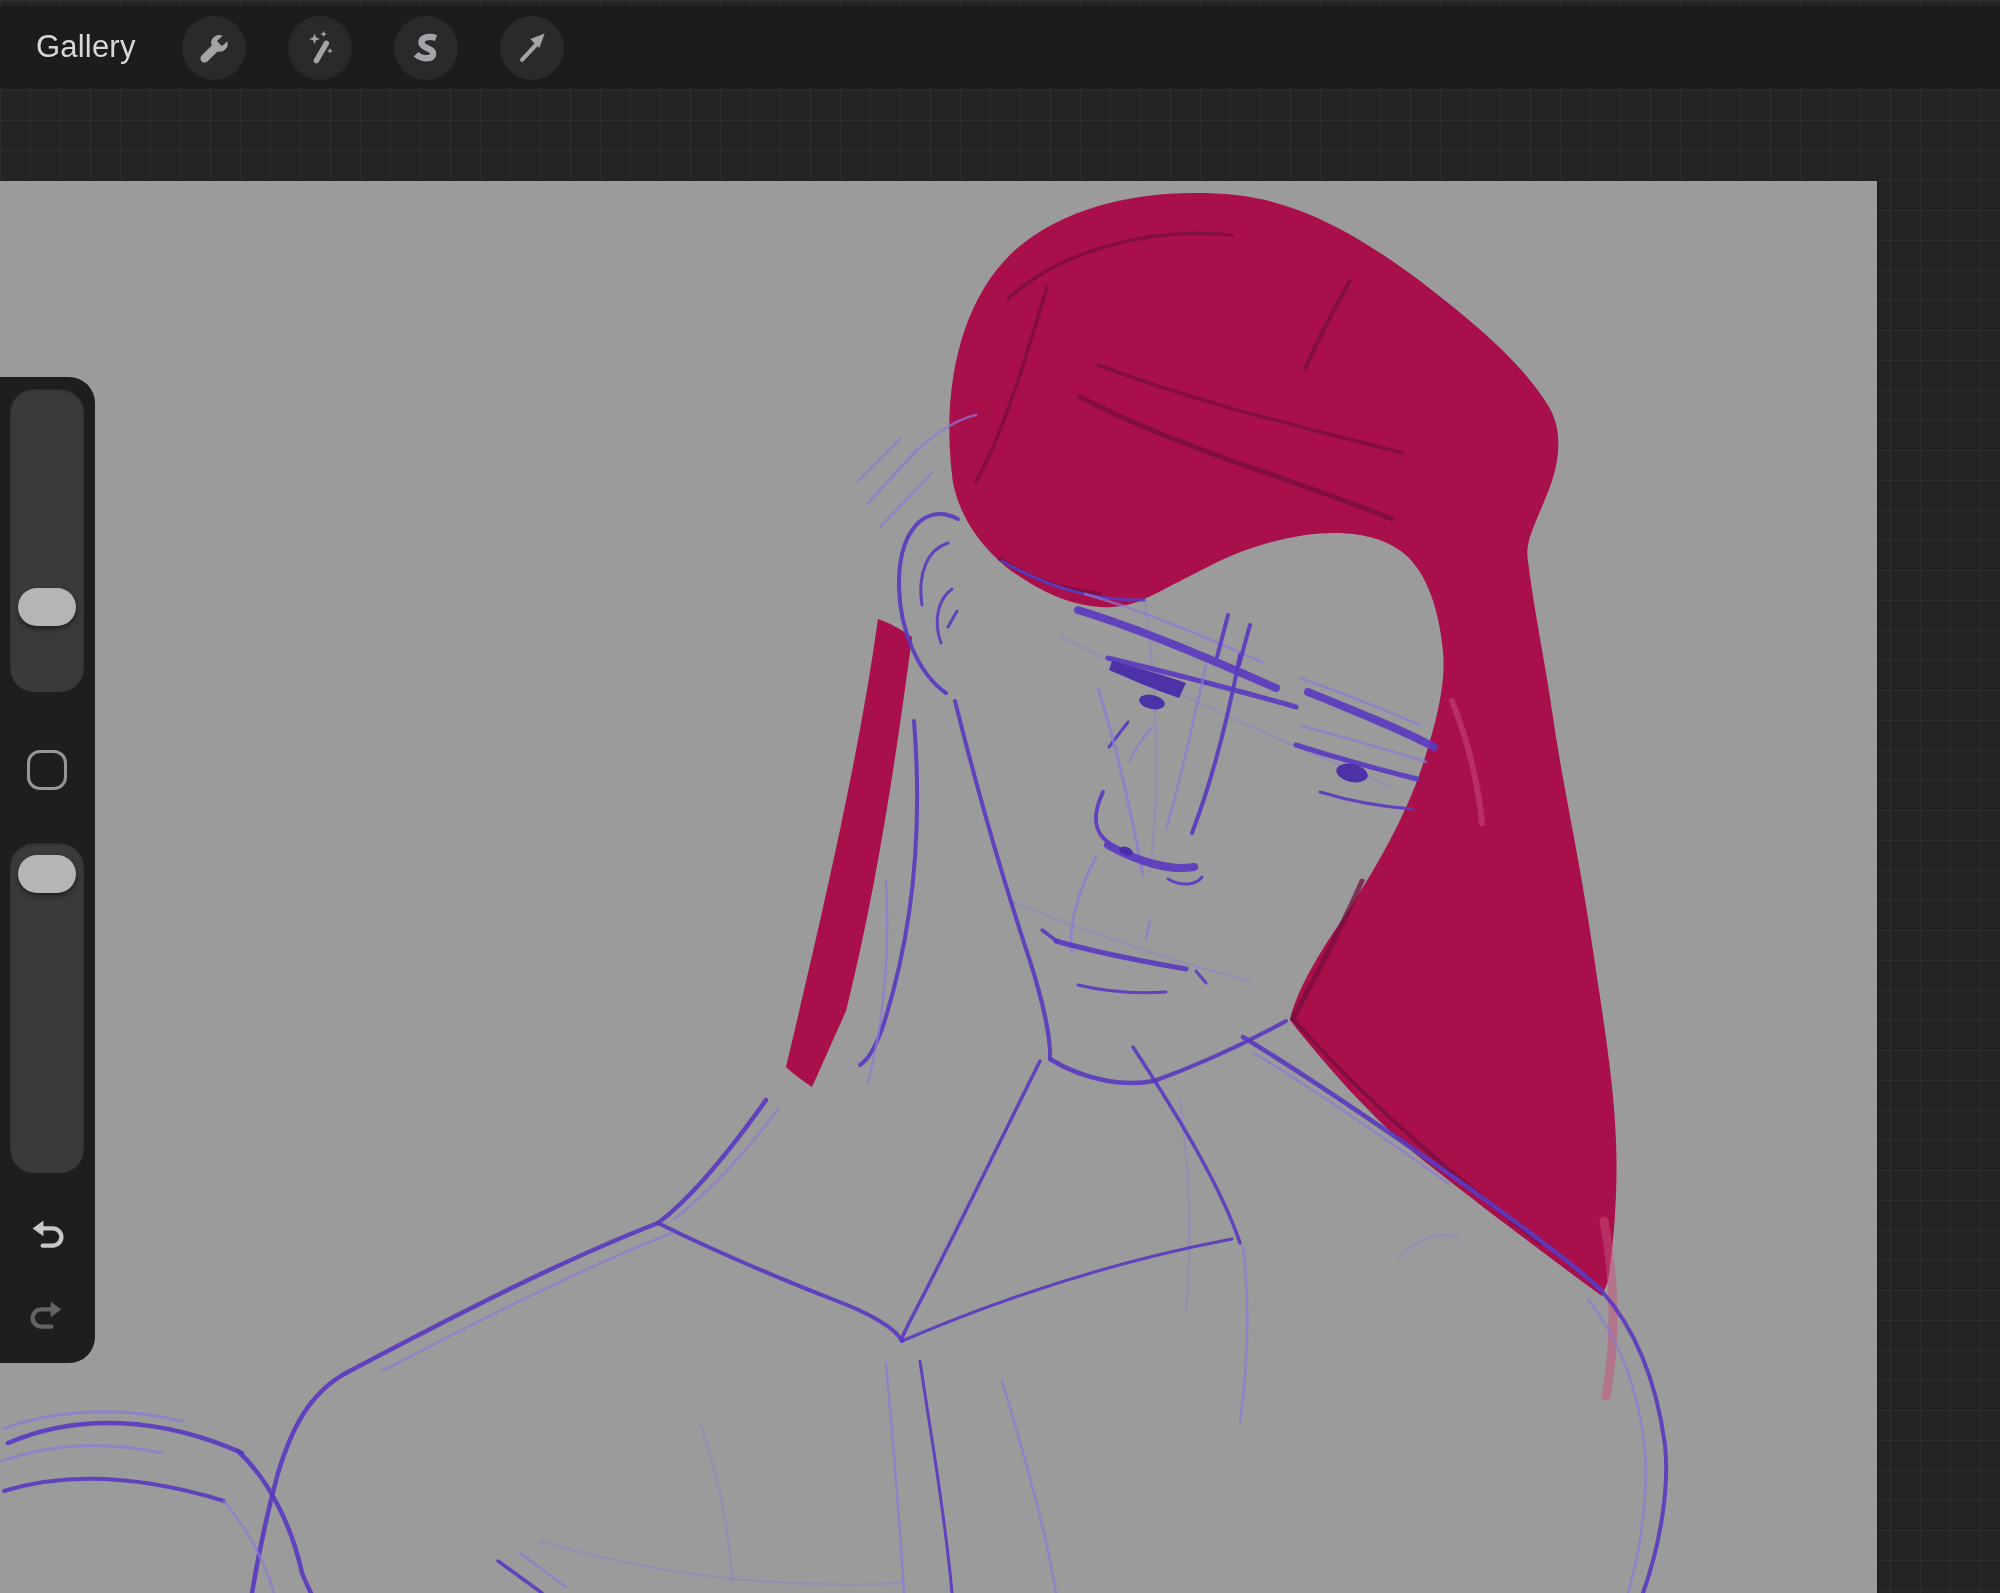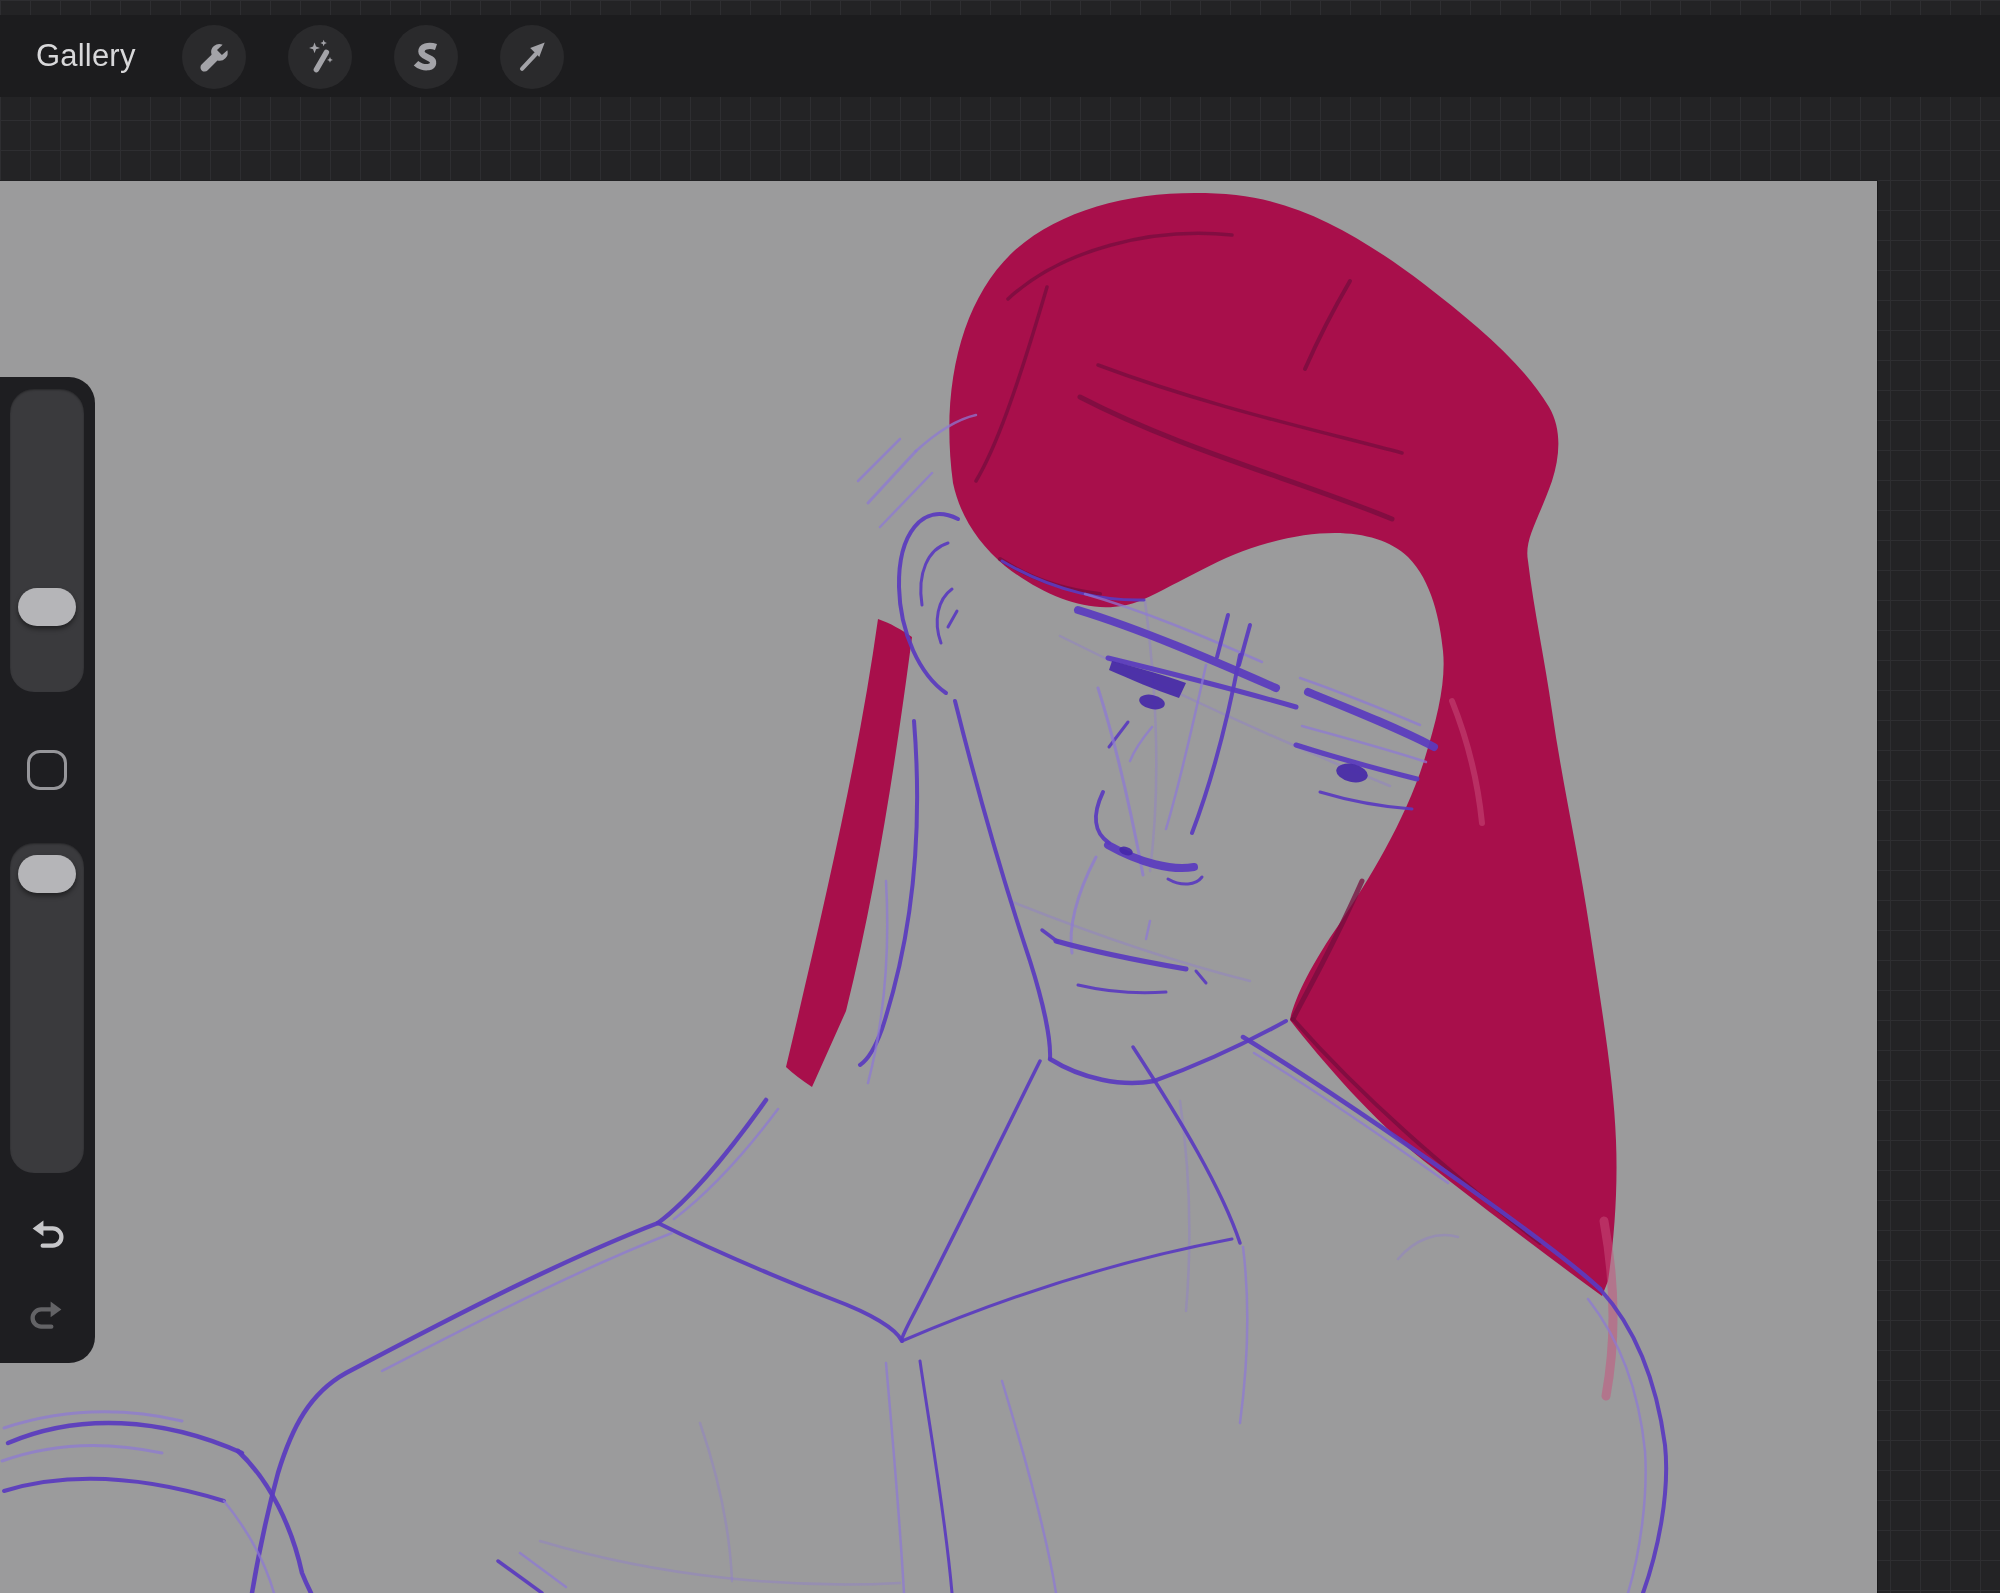--- a/index.html
+++ b/index.html
@@ -21,21 +21,21 @@
     background:var(--canvas-bg);box-shadow:0 0 0 1px rgba(0,0,0,.28);overflow:hidden;}
   .figure{position:absolute;left:0;top:0;width:1877px;height:1412px;display:block}
   .hair{fill:var(--hair-red)}
   .crease{stroke:var(--hair-crease);fill:none;stroke-linecap:round;opacity:.75}
   .scuff{stroke:var(--hair-scuff);fill:none;stroke-linecap:round;opacity:.5}
   .p{stroke:var(--line-purple);fill:none;stroke-linecap:round;opacity:.92}
   .pl{stroke:var(--line-purple-light);fill:none;stroke-linecap:round;opacity:.72}
   .pg{stroke:var(--line-purple-light);fill:none;stroke-linecap:round;opacity:.38}
   .pf{fill:var(--line-purple-dark);opacity:.9}
   
-  .topbar{position:absolute;left:0;top:15px;width:2000px;height:82px;background:var(--topbar-bg);}
+  .topbar{position:absolute;left:0;top:6px;width:2000px;height:82px;background:var(--topbar-bg);}
   .gallery{position:absolute;left:36px;top:0;height:82px;display:flex;align-items:center;
     font-size:31px;letter-spacing:.2px;color:var(--gallery-fg);cursor:default;}
   .tool-btn{position:absolute;top:10px;width:64px;height:64px;border-radius:50%;
     background:var(--button-bg);display:flex;align-items:center;justify-content:center;}
   .tool-btn svg{width:40px;height:40px}
   .tb-1{left:182px}.tb-2{left:288px}.tb-3{left:394px}.tb-4{left:500px}
   
   .sidebar{position:absolute;left:0;top:377px;width:95px;height:986px;
     background:var(--sidebar-bg);border-radius:0 26px 26px 0;}
   .track{position:absolute;left:10px;width:74px;background:var(--track-bg);

